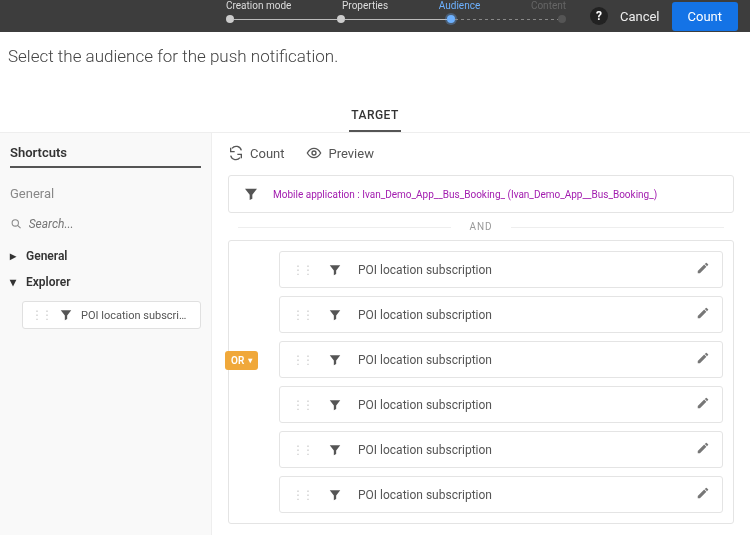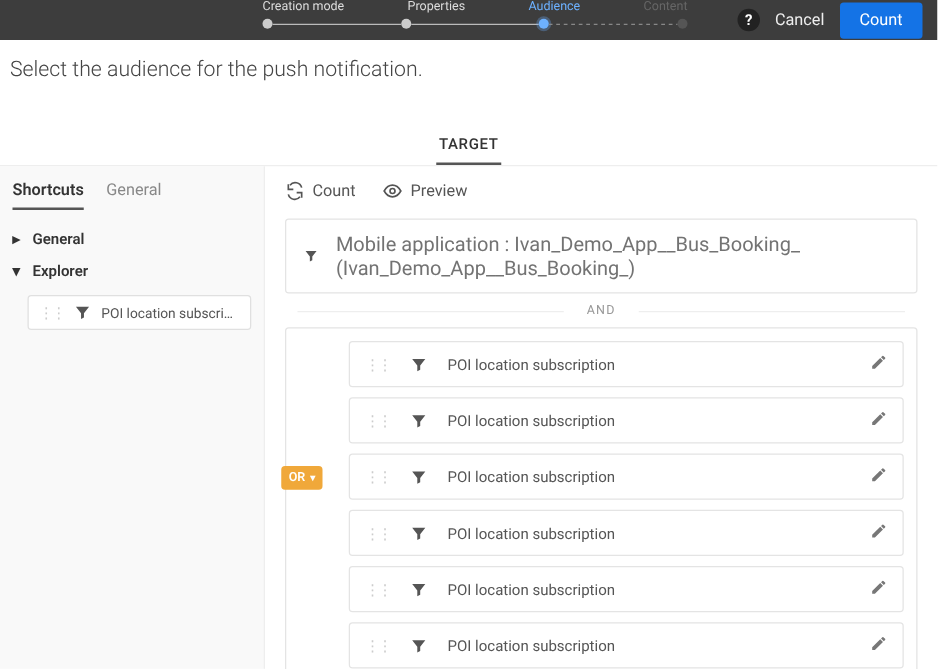--- a/index.html
+++ b/index.html
@@ -1,59 +1,59 @@
 <!DOCTYPE html>
 <html><head>
 <meta charset="utf-8">
 <style>
   * { box-sizing: border-box; margin: 0; padding: 0; font-family: -apple-system, "Segoe UI", Roboto, Arial, sans-serif; }
   body { width: 750px; height: 535px; background: #fff; overflow: hidden; font-size: 13px; color: #333; }
 
   
-  .topbar { height: 32px; background: #3d3d3d; display: flex; align-items: center; position: relative; }
+  .topbar { height: 32px; background: #3d3d3d; display: flex; align-items: center; position: relative; padding-left: 16px; }
 
   .topbar-right { position: absolute; right: 12px; display: flex; align-items: center; gap: 12px; }
   .help-icon { width:18px; height:18px; border-radius:50%; background:#222; color:#fff; display:flex; align-items:center; justify-content:center; font-size:12px; font-weight:bold; }
   .btn-cancel { color:#eee; font-size:13px; cursor:pointer; background:none; border:none; }
   .btn-next { background:#1473e6; color:#fff; border:none; padding:7px 16px; font-size:13px; border-radius:3px; cursor:pointer; }
 
   
   .heading { padding: 14px 8px 8px; font-size: 17px; font-weight: 300; color: #444; }
 
   
   .tabs { display:flex; justify-content:center; gap:34px; margin-top: 26px; border-bottom:1px solid #eee; }
   .tab { font-size: 12px; letter-spacing: 0.5px; color: #888; padding: 8px 2px; cursor:pointer; border-bottom:2px solid transparent; }
   .tab.active { color:#333; border-bottom:2px solid #555; font-weight:500; }
 
   
   .main { display:flex; height: calc(535px - 32px - 40px - 48px); }
 
   
   .sidebar { width: 212px; background:#f9f9f9; border-right:1px solid #eee; padding:12px 10px; }
-  .side-tabs { display:flex; gap:18px; font-size:13px; margin-bottom:10px; }
+  .side-tabs { display:flex; gap:18px; font-size:13px; margin-bottom:10px;flex-direction:column; }
   .side-tab { color:#888; cursor:pointer; padding-bottom:6px; }
   .side-tab.active { color:#333; font-weight:600; border-bottom:2px solid #555; }
   .search { display:flex; align-items:center; gap:6px; margin:8px 0 12px; color:#888; font-style:italic; font-size:12px; }
   .search-icon { width:14px; height:14px; }
   .search input { border:none; background:transparent; outline:none; font-style:italic; font-size:12px; color:#666; width:100%; }
   .shortcut-group { font-size:12px; color:#333; font-weight:600; display:flex; align-items:center; gap:6px; padding:6px 0; cursor:pointer; }
   .chev { width:10px; display:inline-block; }
   .shortcut-item { margin:6px 0 0 12px; border:1px solid #e0e0e0; border-radius:3px; background:#fff; padding:6px 8px; display:flex; align-items:center; gap:8px; font-size:11px; color:#555; cursor:grab; }
   .grip { color:#ccc; letter-spacing:-2px; font-size:12px; }
   .funnel { width:14px; height:14px; color:#555; }
   .shortcut-item span.txt { white-space:nowrap; overflow:hidden; text-overflow:ellipsis; flex:1; }
 
   
   .content { flex:1; padding:12px 16px; position:relative; overflow:auto; }
   .toolbar { display:flex; align-items:flex-end; gap:22px; color:#555; font-size:13px; margin-bottom:14px; }
   .tool { display:flex; align-items:center; gap:6px; cursor:pointer; }
   .tool svg { width:16px; height:16px; }
 
   .rule-box { border:1px solid #e4e4e4; border-radius:3px; background:#fff; }
-  .app-row { display:flex; align-items:center; gap:14px; padding:10px 14px; font-size:16px; color:#737373; }
+  .app-row { display:flex; align-items:center; gap:14px; padding:10px 14px; font-size:10px; color:#a21caf; }
   .and-label { text-align:center; font-size:10px; color:#999; letter-spacing:1px; margin:8px 0; position:relative; }
   .and-label::before,.and-label::after { content:""; position:absolute; top:50%; width:42%; border-top:1px solid #eee; }
   .and-label::before{ left:10px;} .and-label::after{ right:10px;}
 
   .rules-wrap { border:1px solid #e4e4e4; border-radius:3px; padding:10px 10px 10px 50px; position:relative; }
   .or-badge { position:absolute; left:-4px; top:110px; background:#f0a83a; color:#fff; font-size:10px; font-weight:600; padding:4px 6px; border-radius:3px; display:flex; align-items:center; gap:4px; }
   .or-badge .tri { font-size:8px; }
   .rule-item { border:1px solid #e4e4e4; border-radius:3px; background:#fff; margin-bottom:8px; padding:9px 12px; display:flex; align-items:center; gap:16px; font-size:12px; color:#555; }
   .rule-item:last-child{ margin-bottom:0; }
   .rule-item .grip { color:#ccc; }
@@ -108,20 +108,27 @@
   <div class="tab active">TARGET</div>
 </div>
 
 <div class="main">
 
   <div class="sidebar">
     <div class="side-tabs">
       <div class="side-tab active">Shortcuts</div>
       <div class="side-tab">General</div>
     </div>
+    <div class="search">
+      <svg class="search-icon" viewBox="0 0 24 24" fill="none" stroke="#888" stroke-width="2">
+          <circle cx="10" cy="10" r="6"></circle>
+          <line x1="15" y1="15" x2="20" y2="20"></line>
+        </svg>
+      <input type="text" placeholder="Search..." style="">
+    </div>
     <div class="shortcut-group">
       <span class="chev">▸</span>
       <span>General</span>
     </div>
     <div class="shortcut-group">
       <span class="chev">▾</span>
       <span>Explorer</span>
     </div>
     <div class="shortcut-item">
       <span class="grip">⋮⋮</span>

